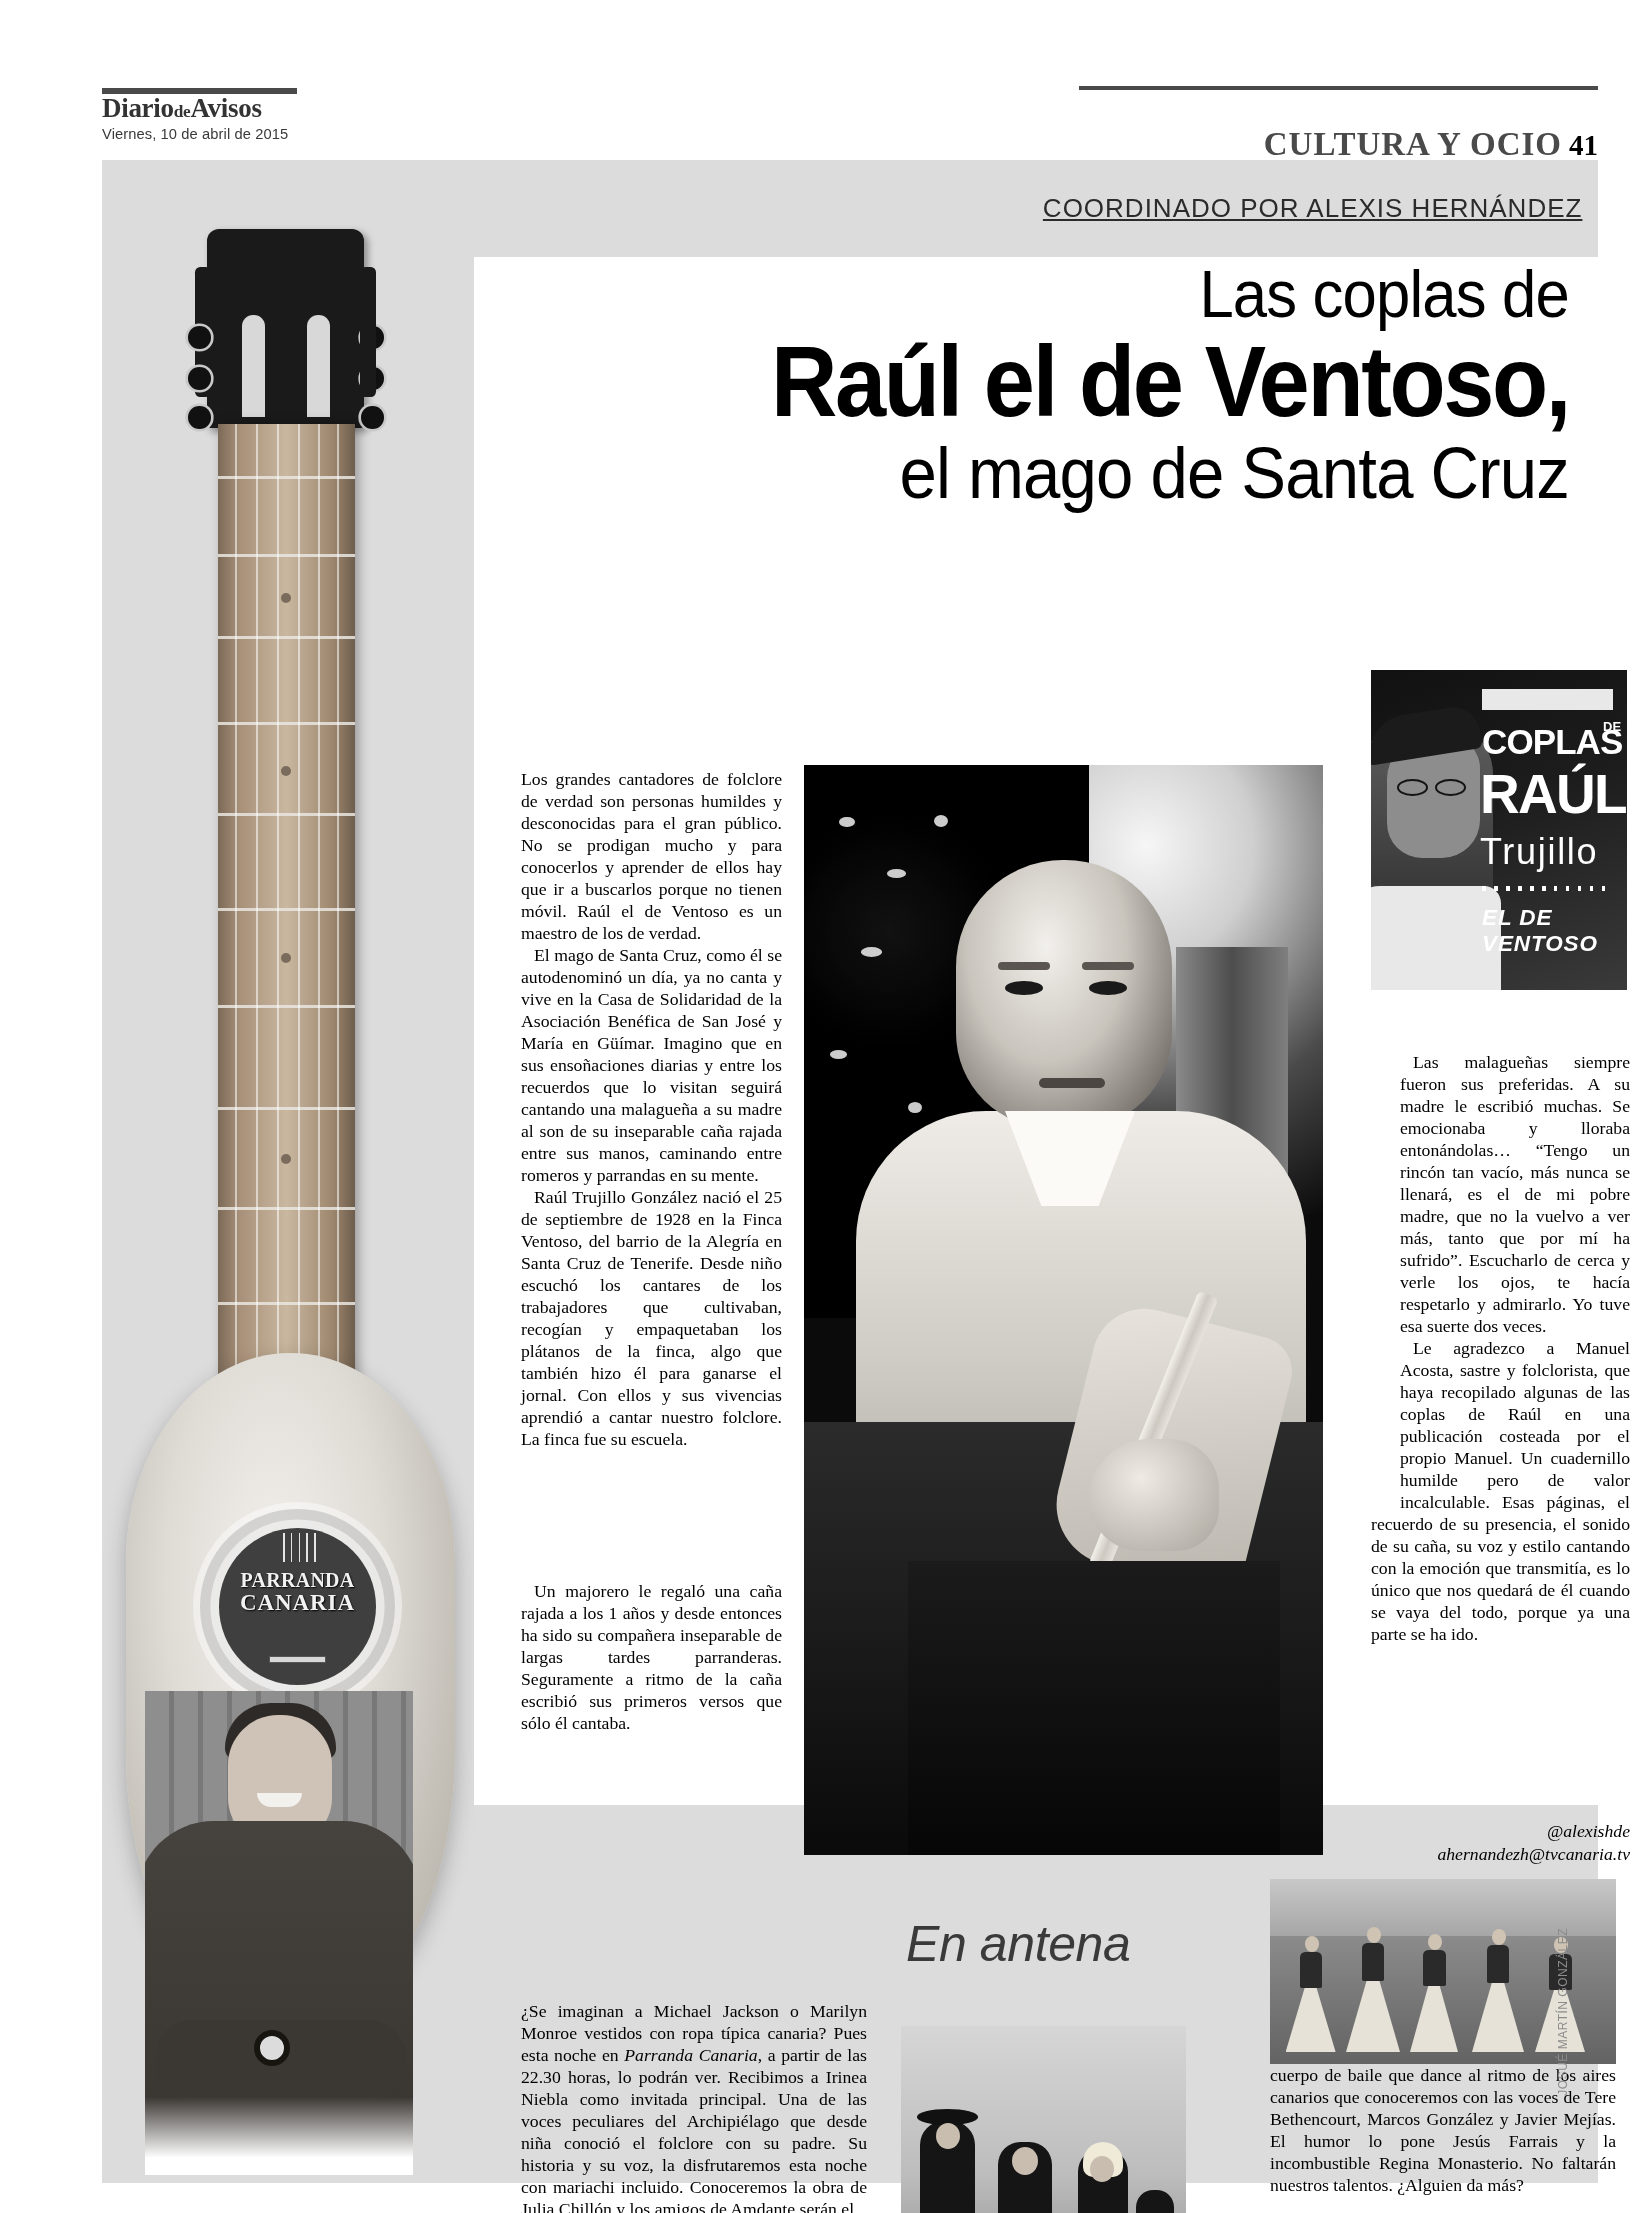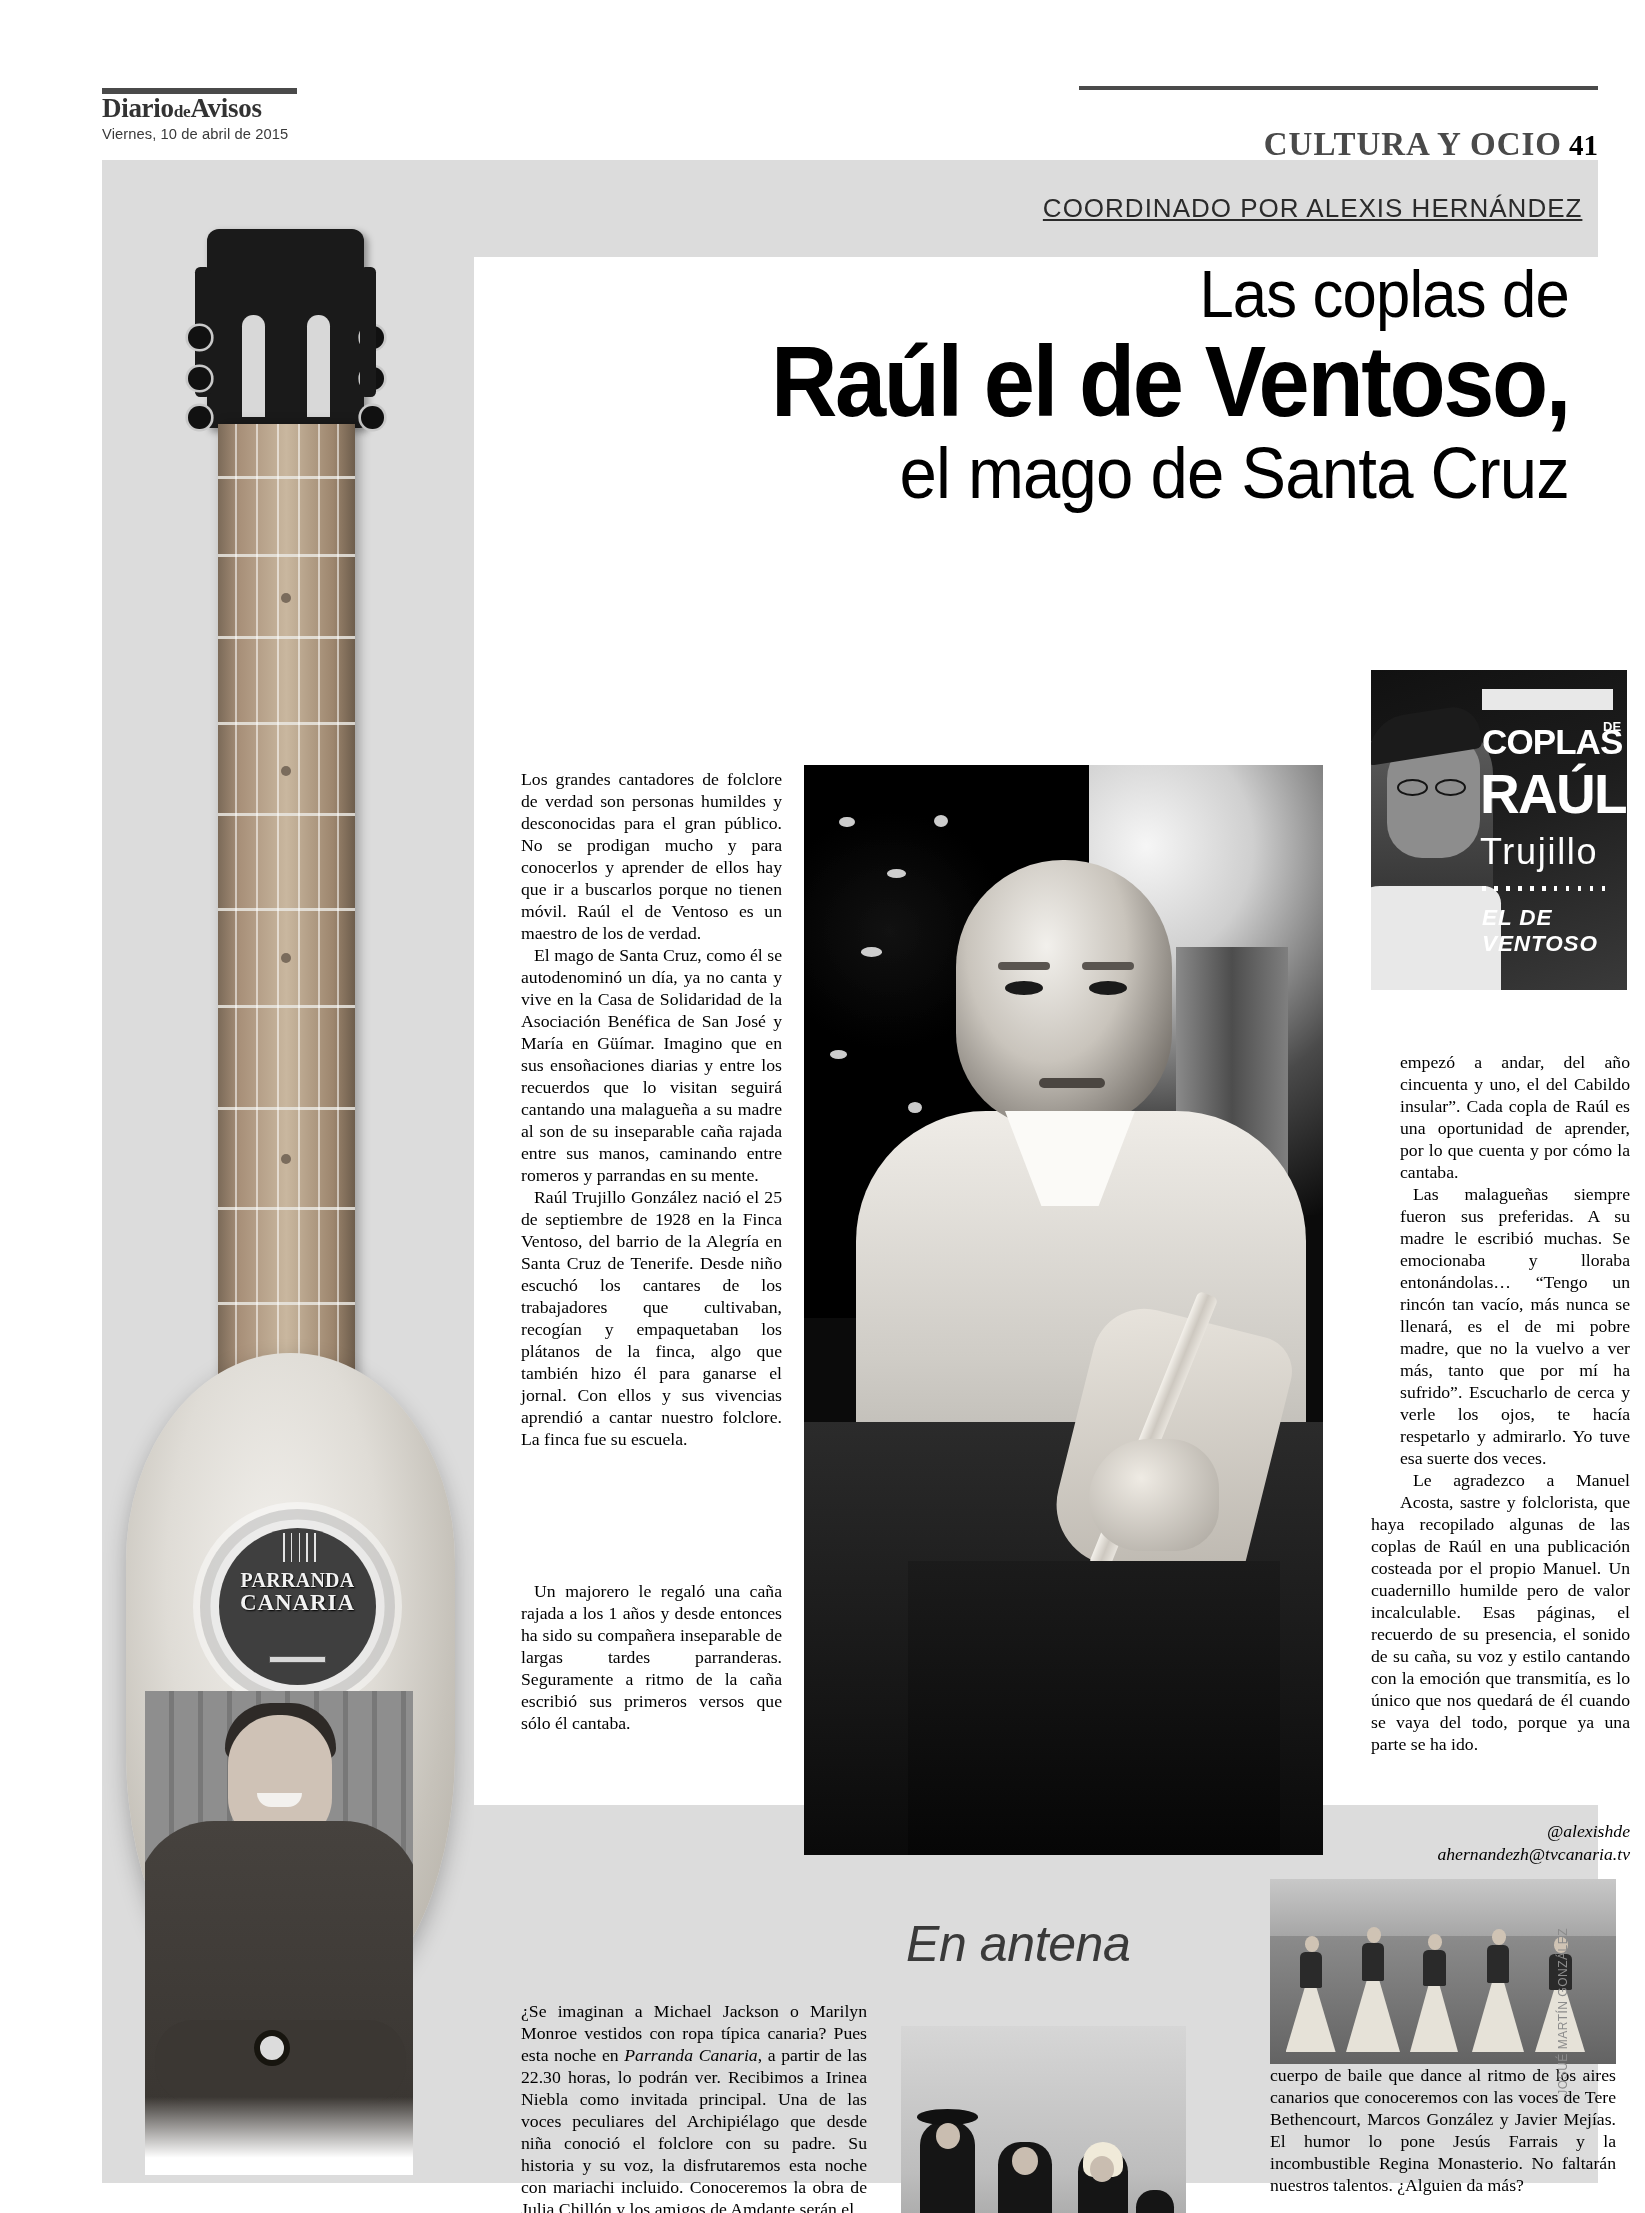--- a/index.html
+++ b/index.html
@@ -514,21 +514,20 @@
     <p>El mago de Santa Cruz, como él se autodenominó un día, ya no canta y vive en la Casa de Solidaridad de la Asociación Benéfica de San José y María en Güímar. Imagino que en sus ensoñaciones diarias y entre los recuerdos que lo visitan seguirá cantando una malagueña a su madre al son de su inseparable caña rajada entre sus manos, caminando entre romeros y parrandas en su mente.</p>
     <p>Raúl Trujillo González nació el 25 de septiembre de 1928 en la Finca Ventoso, del barrio de la Alegría en Santa Cruz de Tenerife. Desde niño escuchó los cantares de los trabajadores que cultivaban, recogían y empaquetaban los plátanos de la finca, algo que también hizo él para ganarse el jornal. Con ellos y sus vivencias aprendió a cantar nuestro folclore. La finca fue su escuela.</p>
   </div>
 
   <div class="col" id="col-left-wrap">
     <p>Un majorero le regaló una caña rajada a los 1 años y desde entonces ha sido su compañera inseparable de largas tardes parranderas. Seguramente a ritmo de la caña escribió sus primeros versos que sólo él cantaba.</p>
   </div>
 
   <div class="col" id="col-right">
     <div class="shape-right"></div>
-    <p class="first">empezó a andar, del año cincuenta y uno, el del Cabildo insular”. Cada copla de Raúl es una oportunidad de aprender, por lo que cuenta y por cómo la cantaba.</p>
     <p>Las malagueñas siempre fueron sus preferidas. A su madre le escribió muchas. Se emocionaba y lloraba entonándolas… “Tengo un rincón tan vacío, más nunca se llenará, es el de mi pobre madre, que no la vuelvo a ver más, tanto que por mí ha sufrido”. Escucharlo de cerca y verle los ojos, te hacía respetarlo y admirarlo. Yo tuve esa suerte dos veces.</p>
     <p>Le agradezco a Manuel Acosta, sastre y folclorista, que haya recopilado algunas de las coplas de Raúl en una publicación costeada por el propio Manuel. Un cuadernillo humilde pero de valor incalculable. Esas páginas, el recuerdo de su presencia, el sonido de su caña, su voz y estilo cantando con la emoción que transmitía, es lo único que nos quedará de él cuando se vaya del todo, porque ya una parte se ha ido.</p>
   </div>
 
   <div id="signature">
     <div>@alexishde</div>
     <div>ahernandezh@tvcanaria.tv</div>
   </div>
 
   <div id="enantena">

